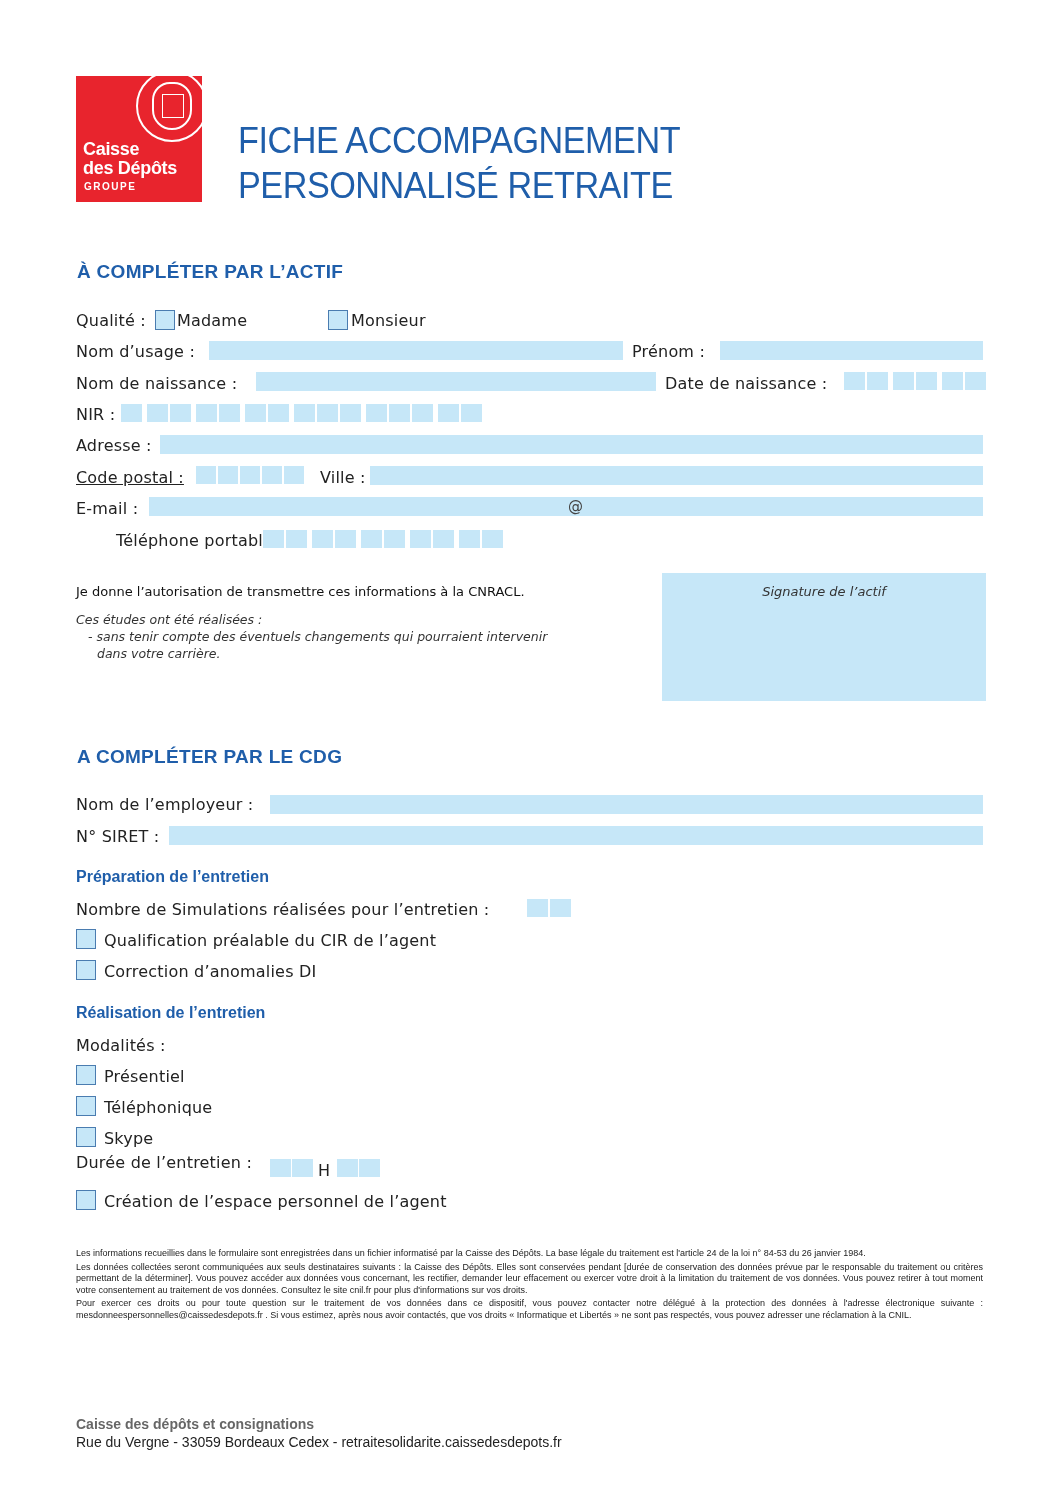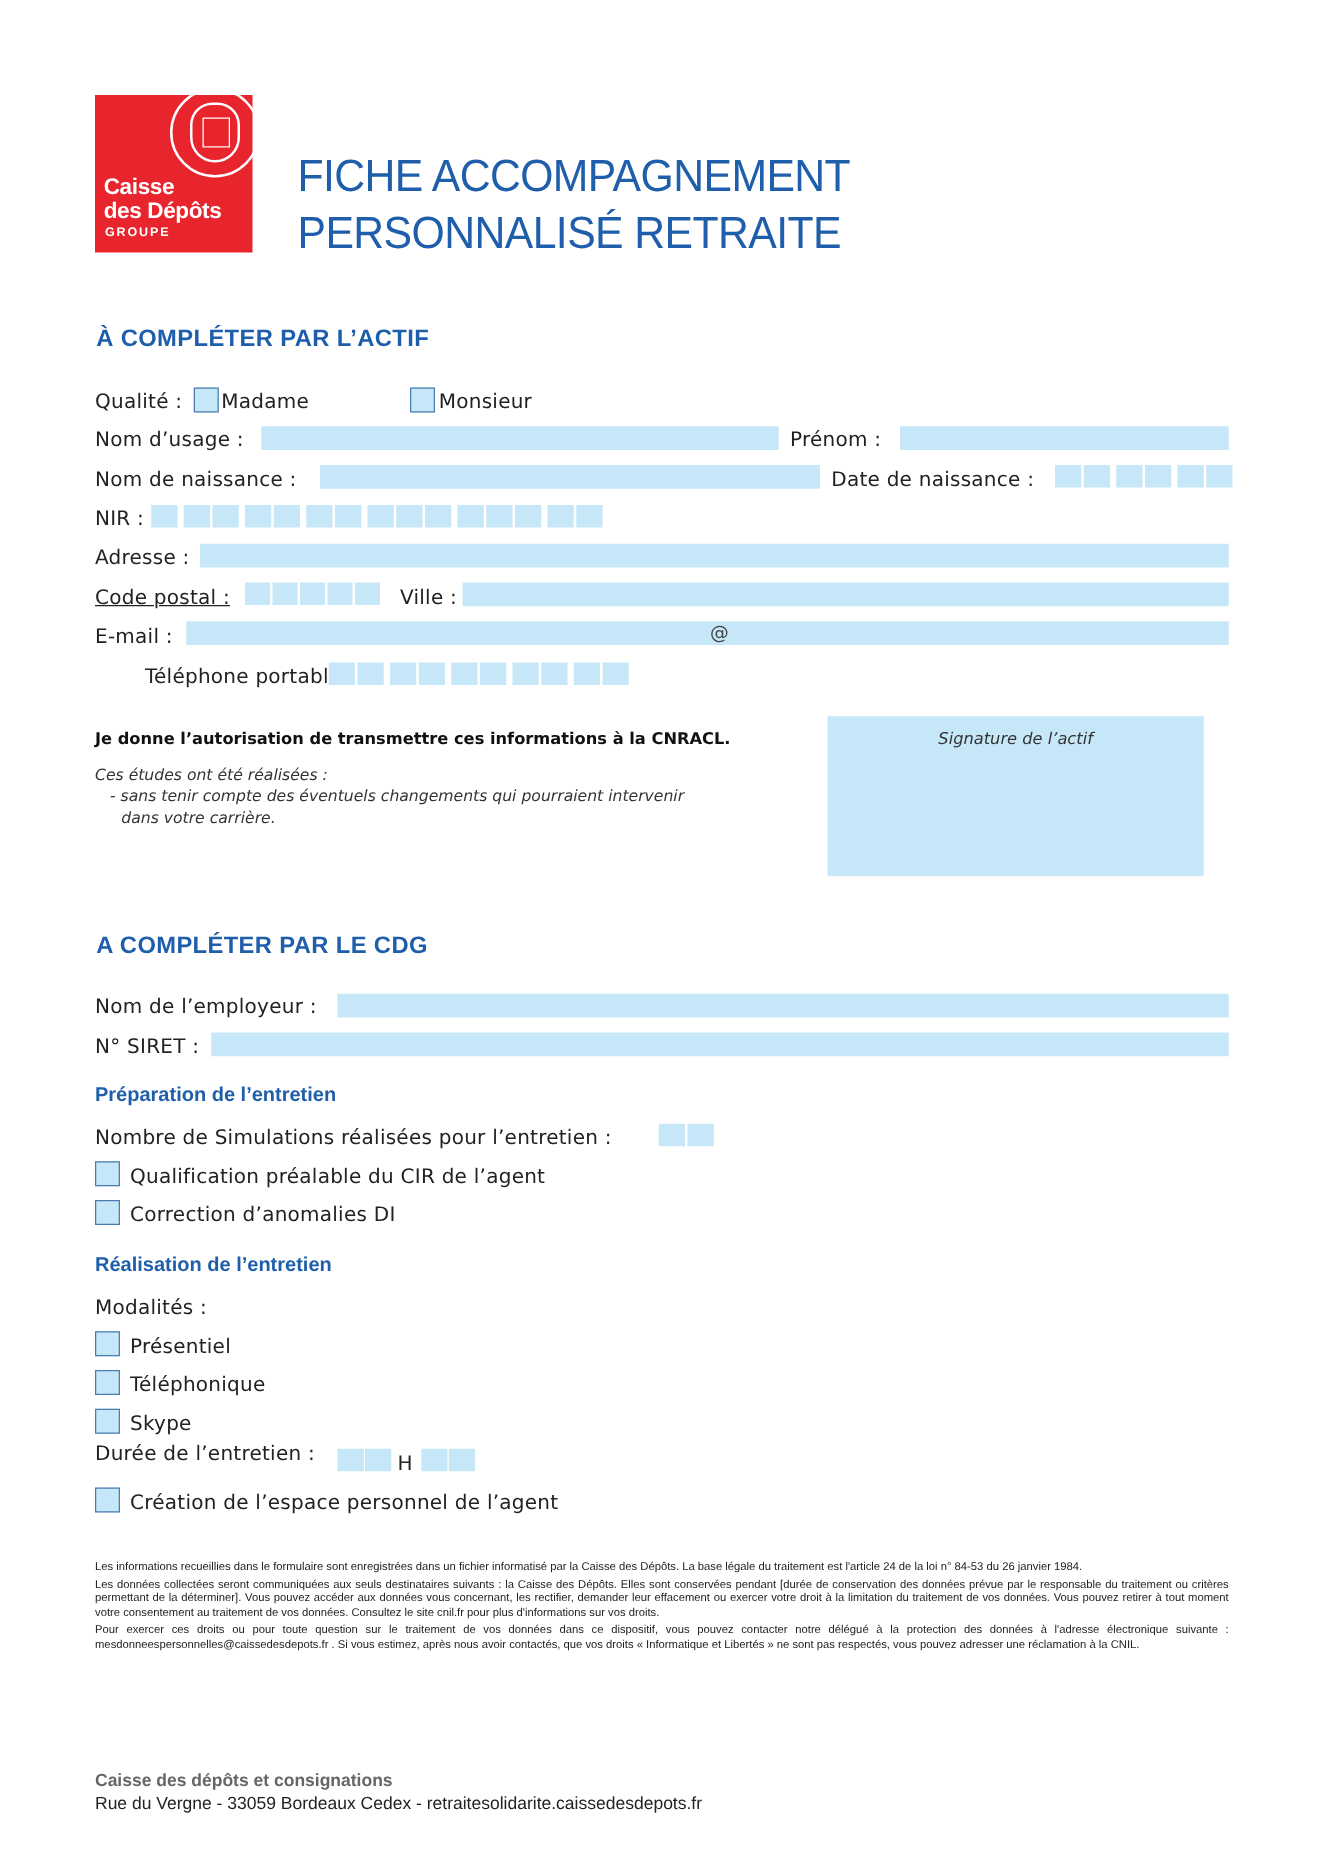--- a/index.html
+++ b/index.html
@@ -17,26 +17,26 @@
   .seal-inner { position: absolute; left: 14px; top: 10px; width: 40px; height: 48px; border: 2px solid #fff; border-radius: 18px 18px 20px 20px; }
   .seal-inner::before { content:""; position:absolute; left:8px; top:10px; width:20px; height:22px; border:1.5px solid #fff; }
   .logo-t1 { position: absolute; left: 7px; top: 64px; font-family: "Liberation Sans", sans-serif; font-weight: bold; font-size: 18px; color: #fff; line-height: 19px; letter-spacing: -0.3px; }
   .logo-t3 { position: absolute; left: 8px; top: 105px; font-family: "Liberation Sans", sans-serif; font-weight: bold; font-size: 10px; color: #fff; letter-spacing: 1.5px; }
 
   .title { left: 238px; top: 118px; font-family: "Liberation Sans", sans-serif; font-size: 36px; color: #1f5eaa; line-height: 45px; font-weight: normal; letter-spacing: -0.5px; transform: scaleX(0.95); transform-origin: left top; }
 
   .h2 { position: absolute; font-family: "Liberation Sans", sans-serif; font-weight: bold; font-size: 19px; color: #1f5eaa; letter-spacing: 0.3px; }
   .h3 { position: absolute; font-family: "Liberation Sans", sans-serif; font-weight: bold; font-size: 16px; color: #1f5eaa; }
 
-  .consent { position: absolute; left: 76px; top: 584px; font-size: 13px; color: #111; font-weight: bold; }
+  .consent { position: absolute; left: 76px; top: 584px; font-size: 13px; color: #111; }
   .notes { position: absolute; left: 76px; top: 611px; font-size: 12.5px; font-style: italic; color: #333; line-height: 17px; }
   .notes .ind { padding-left: 12px; }
   .notes .ind2 { padding-left: 21px; }
 
-  .sig { left: 662px; top: 573px; width: 301px; height: 128px; background: #c6e7f8; }
+  .sig { left: 662px; top: 573px; width: 324px; height: 128px; background: #c6e7f8; }
   .sig-lbl { position: absolute; top: 11px; width: 100%; text-align: center; font-style: italic; font-size: 13px; color: #333; }
 
   .legal { position: absolute; left: 76px; top: 1248px; width: 907px; font-family: "Liberation Sans", sans-serif; font-size: 9px; color: #222; line-height: 11.5px; text-align: justify; }
   .legal p { margin-bottom: 2px; }
 
   .footer1 { position: absolute; left: 76px; top: 1416px; font-family: "Liberation Sans", sans-serif; font-weight: bold; font-size: 14px; color: #666; }
   .footer2 { position: absolute; left: 76px; top: 1434px; font-family: "Liberation Sans", sans-serif; font-size: 14px; color: #222; }
   .at { position: absolute; left: 568px; top: 497px; font-size: 15px; color: #444; }
 </style>
 </head>

